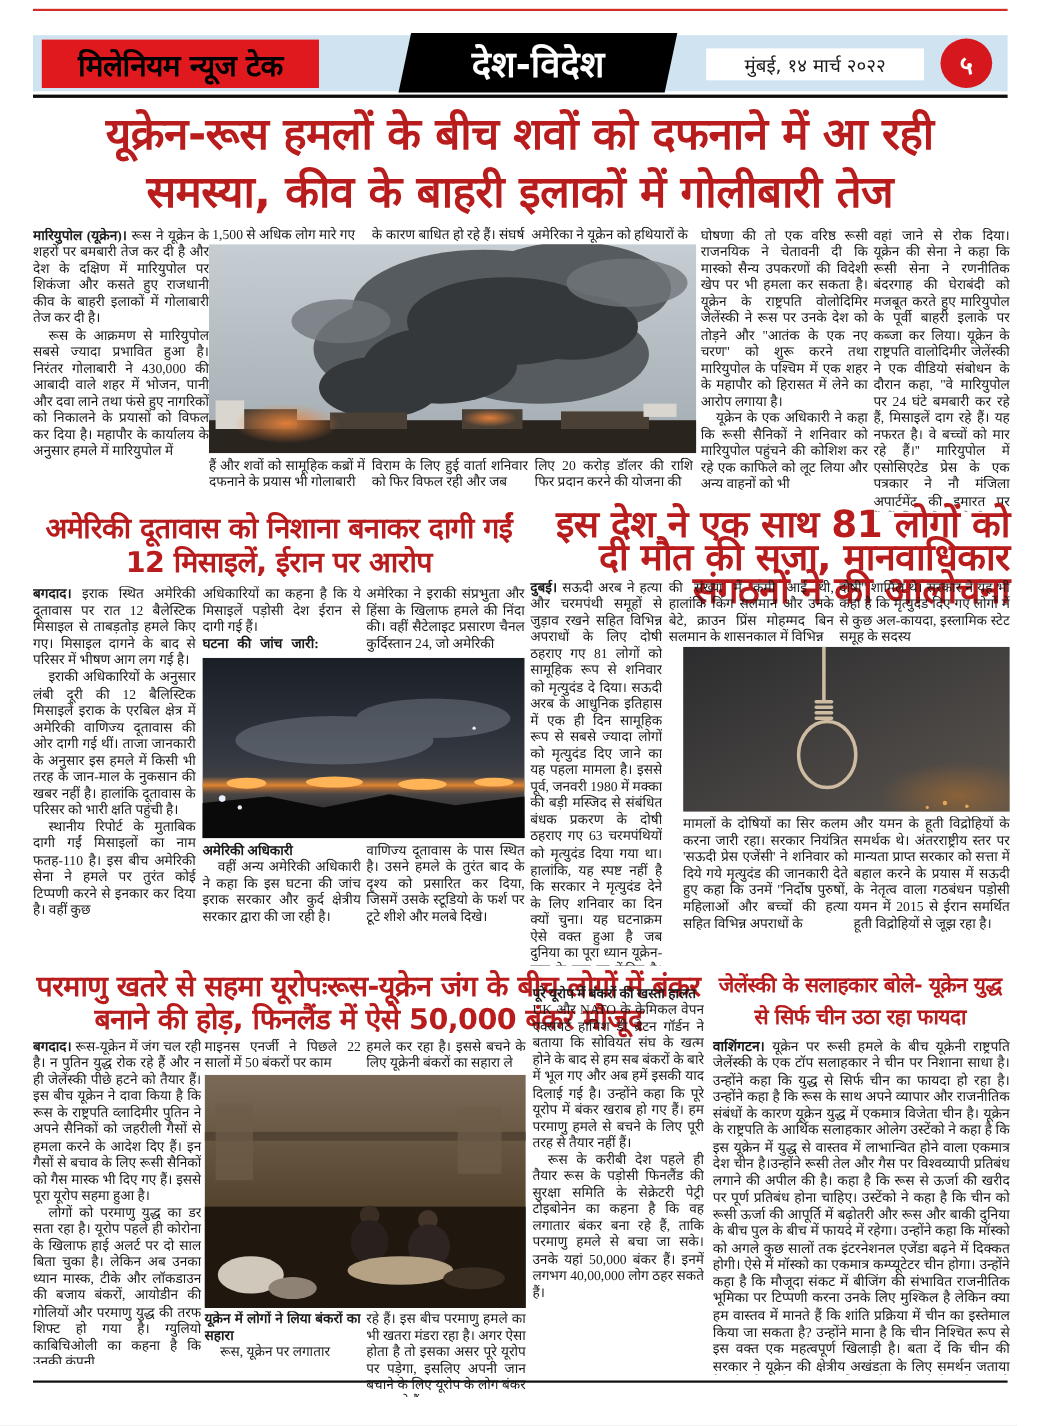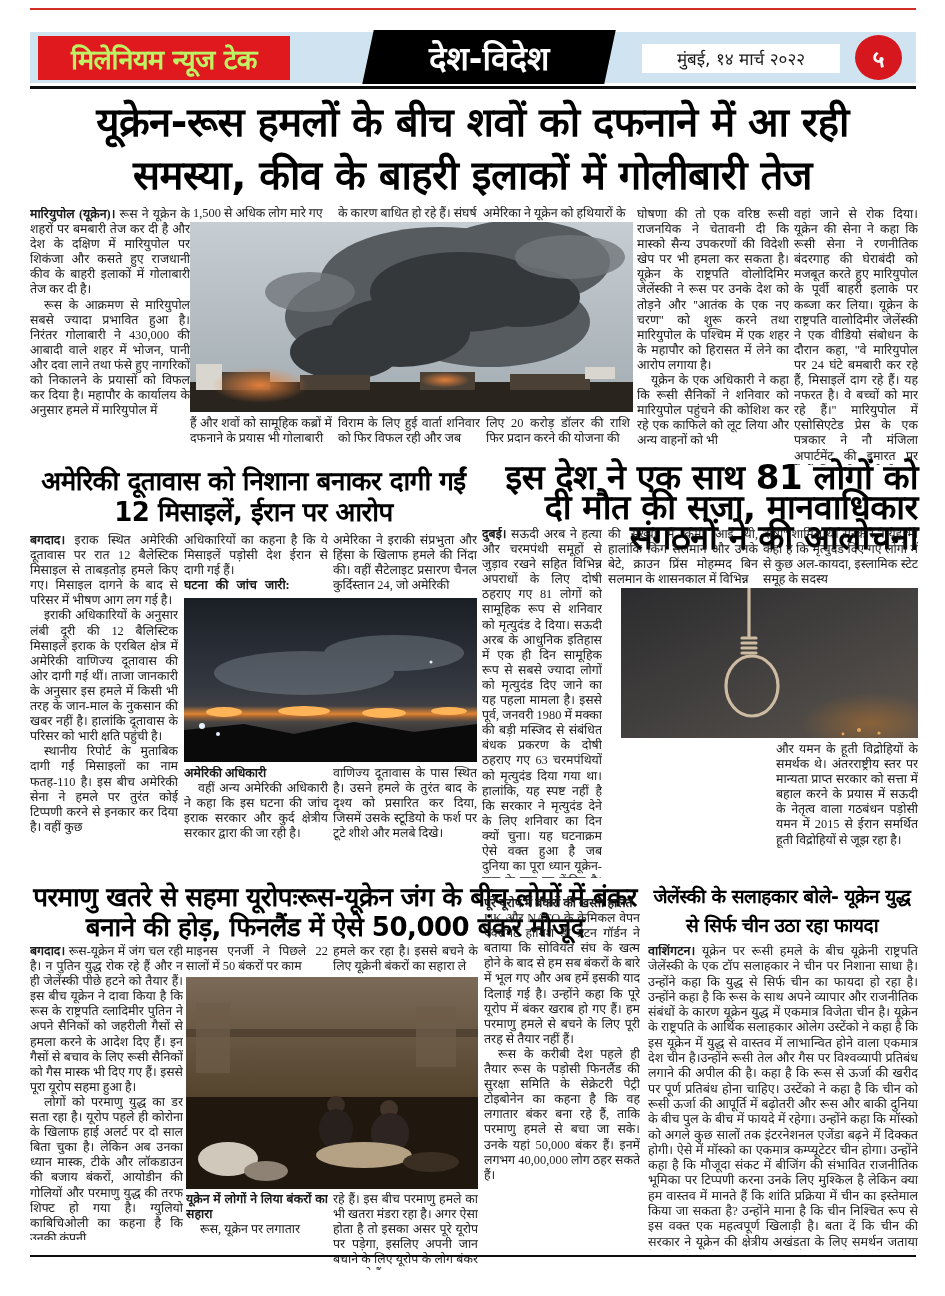--- a/index.html
+++ b/index.html
@@ -3,31 +3,31 @@
 <meta charset="utf-8">
 <style>
   html,body{margin:0;padding:0;background:#e8e8e8;}
   #page{position:relative;width:945px;height:1296px;margin:0 auto;background:#ffffff;
         font-family:"Liberation Serif","DejaVu Serif",serif;color:#1a1a1a;overflow:hidden;}
   .abs{position:absolute;}
   
   #top-red-line{left:30px;top:8px;width:886px;height:2px;background:#d22d26;}
   #band{left:30px;top:32px;width:886px;height:51px;background:#cfe4f0;}
   #brand-box{left:38px;top:36px;width:252px;height:44px;background:#e0191f;display:flex;align-items:center;justify-content:center;}
-  #brand-box span{color:#bef264;font-family:"DejaVu Sans","Liberation Sans",sans-serif;font-weight:800;font-size:27px;letter-spacing:-.5px;}
+  #brand-box span{color:#000000;font-family:"DejaVu Sans","Liberation Sans",sans-serif;font-weight:800;font-size:27px;letter-spacing:-.5px;}
   #section-box{left:368px;top:30px;width:242px;height:54px;background:#000;transform:skewX(-12deg);display:flex;align-items:center;justify-content:center;}
   #section-box span{transform:skewX(12deg);color:#fff;font-family:"DejaVu Sans","Liberation Sans",sans-serif;font-weight:800;font-size:33px;}
   #date-box{left:642px;top:44px;width:198px;height:29px;background:#fff;display:flex;align-items:center;justify-content:center;}
   #date-box span{font-weight:normal;font-size:17px;font-family:"DejaVu Sans","Liberation Sans",sans-serif;}
   #page-num{left:855px;top:35px;width:47px;height:45px;background:#d6171d;border-radius:50%;display:flex;align-items:center;justify-content:center;}
   #page-num span{color:#fff;font-size:23px;font-weight:bold;font-family:"DejaVu Sans","Liberation Sans",sans-serif;}
   #masthead-rule{left:30px;top:86px;width:886px;height:3px;background:#0d0d0d;}
   #bottom-rule{left:30px;top:1255px;width:886px;height:2px;background:#0d0d0d;}
   
-  .headline{font-family:"DejaVu Sans","Liberation Sans",sans-serif;font-weight:800;color:#000000;text-align:center;letter-spacing:-.5px;}
+  .headline{font-family:"DejaVu Sans","Liberation Sans",sans-serif;font-weight:800;color:#b91c1c;text-align:center;letter-spacing:-.5px;}
   #h-lead{left:50px;top:96px;width:845px;height:108px;font-size:40px;line-height:53px;}
   #h-embassy{left:30px;top:466px;width:447px;height:62px;font-size:26px;line-height:31px;}
   #h-saudi{left:480px;top:462px;width:438px;height:60px;font-size:34px;line-height:30px;text-align:right;}
   #h-bunker{left:28px;top:882px;width:614px;height:60px;font-size:26px;line-height:30px;}
   #h-zelensky{left:646px;top:882px;width:272px;height:60px;font-size:19px;line-height:29px;}
   
   .col{font-size:12.4px;line-height:15.1px;text-align:justify;overflow:hidden;}
   .col p{margin:0;text-indent:14px;}
   .col p.noind{text-indent:0;}
   .bold{font-weight:bold;}
@@ -206,20 +206,21 @@
         <ellipse cx="131" cy="98" rx="26" ry="30"></ellipse>
       </g>
       <g fill="#e8a85c">
           <circle cx="238" cy="142" r="2"></circle>
           <circle cx="258" cy="145" r="1.6"></circle>
           <circle cx="222" cy="146" r="1.4"></circle>
         </g>
     </svg>
   </figure>
 
+  <div class="abs col" style="left:621px;top:742px;width:150px;height:136px;">मामलों के दोषियों का सिर कलम करना जारी रहा। सरकार नियंत्रित 'सऊदी प्रेस एजेंसी' ने शनिवार को दिये गये मृत्युदंड की जानकारी देते हुए कहा कि उनमें ''निर्दोष पुरुषों, महिलाओं और बच्चों की हत्या सहित विभिन्न अपराधों के</div>
   <div class="abs col" style="left:776px;top:742px;width:142px;height:136px;">और यमन के हूती विद्रोहियों के समर्थक थे। अंतरराष्ट्रीय स्तर पर मान्यता प्राप्त सरकार को सत्ता में बहाल करने के प्रयास में सऊदी के नेतृत्व वाला गठबंधन पड़ोसी यमन में 2015 से ईरान समर्थित हूती विद्रोहियों से जूझ रहा है।</div>
 
   <div class="abs headline" id="h-bunker">परमाणु खतरे से सहमा यूरोपःरूस-यूक्रेन जंग के बीच लोगों में बंकर बनाने की होड़, फिनलैंड में ऐसे 50,000 बंकर मौजूद</div>
 
   <div class="abs col" style="left:30px;top:944px;width:153px;height:296px;">
     <p class="noind"><strong>बगदाद।</strong> <span>रूस-यूक्रेन में जंग चल रही है। न पुतिन युद्ध रोक रहे हैं और न ही जेलेंस्की पीछे हटने को तैयार हैं। इस बीच यूक्रेन ने दावा किया है कि रूस के राष्ट्रपति व्लादिमीर पुतिन ने अपने सैनिकों को जहरीली गैसों से हमला करने के आदेश दिए हैं। इन गैसों से बचाव के लिए रूसी सैनिकों को गैस मास्क भी दिए गए हैं। इससे पूरा यूरोप सहमा हुआ है।</span></p>
     <p>लोगों को परमाणु युद्ध का डर सता रहा है। यूरोप पहले ही कोरोना के खिलाफ हाई अलर्ट पर दो साल बिता चुका है। लेकिन अब उनका ध्यान मास्क, टीके और लॉकडाउन की बजाय बंकरों, आयोडीन की गोलियों और परमाणु युद्ध की तरफ शिफ्ट हो गया है। ग्युलियो काबिचिओली का कहना है कि उनकी कंपनी</p>
   </div>
 
   <div class="abs col" style="left:186px;top:944px;width:142px;height:31px;">माइनस एनर्जी ने पिछले 22 सालों में 50 बंकरों पर काम</div>

